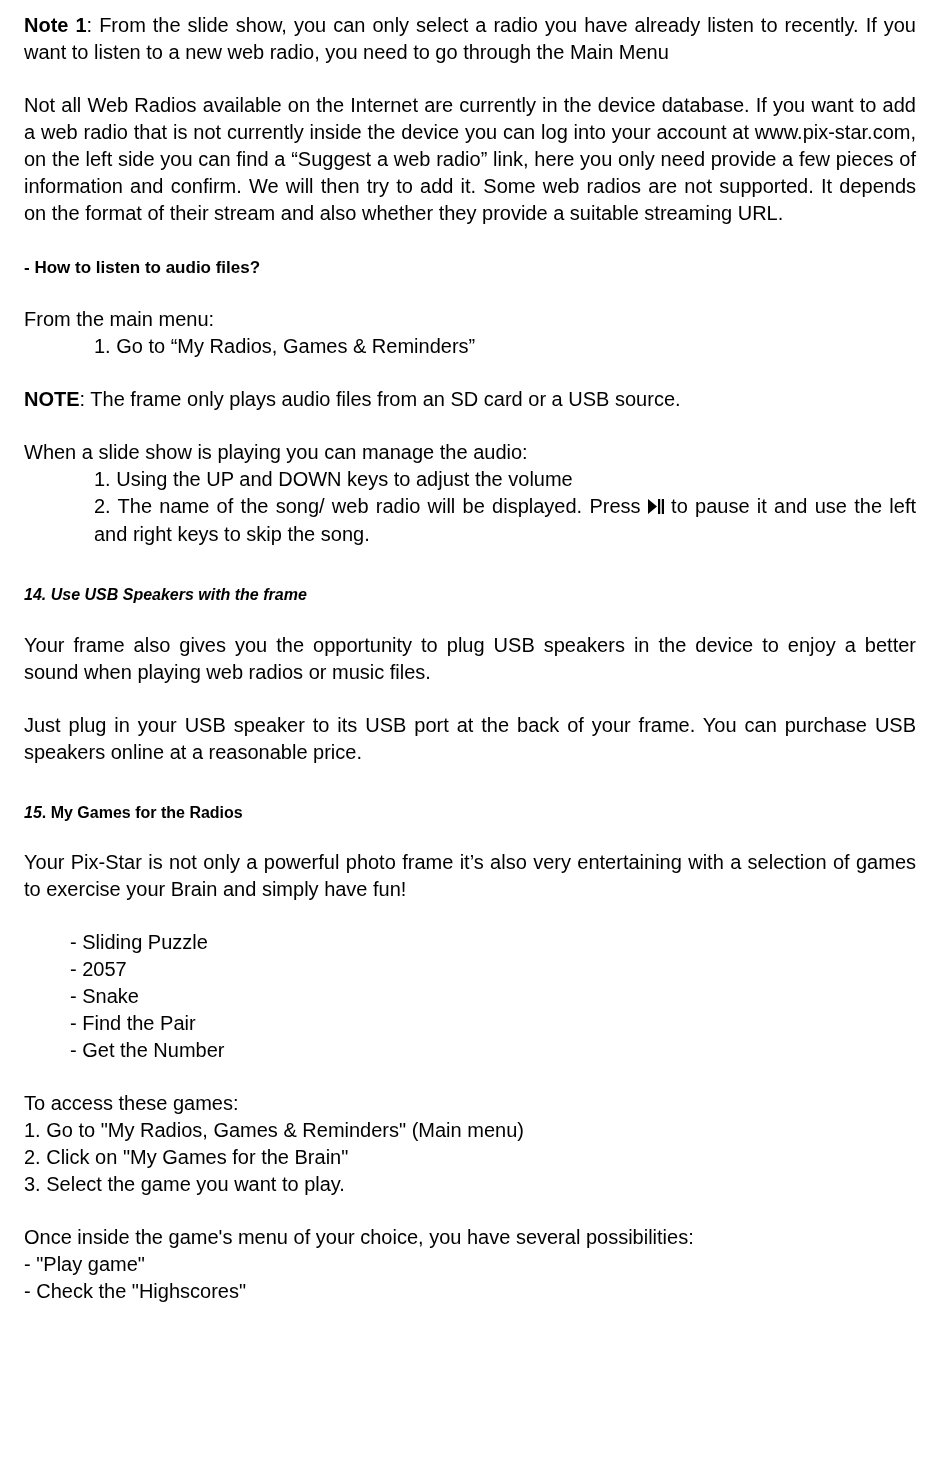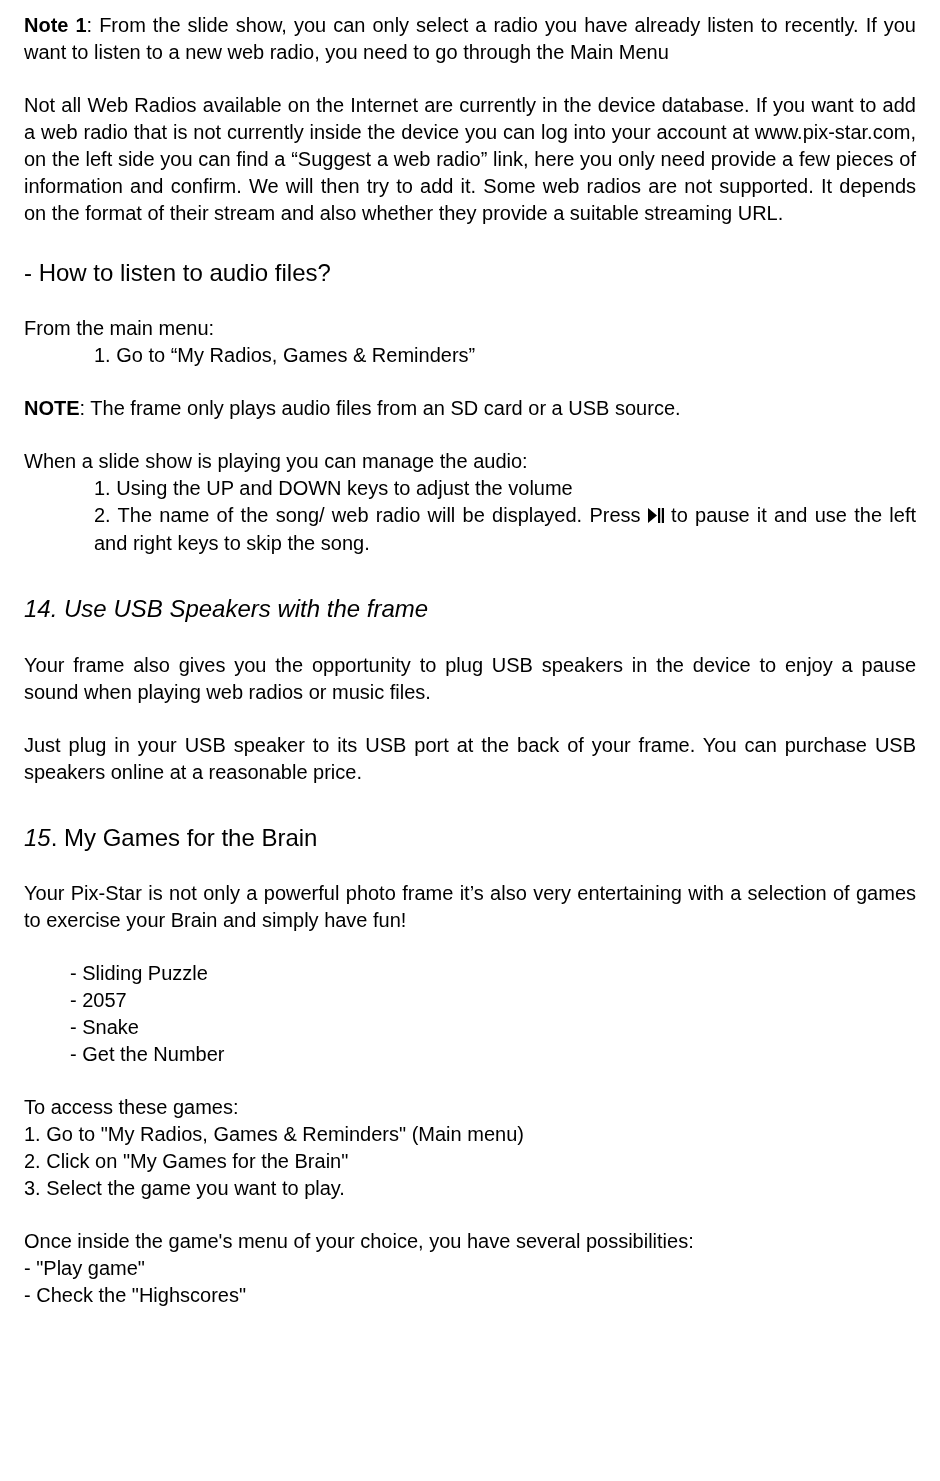--- a/index.html
+++ b/index.html
@@ -20,28 +20,28 @@
     text-align: justify;
   }
   .indent-list {
     margin-left: 70px;
     margin-bottom: 26px;
   }
   .indent-list .item {
     text-align: justify;
   }
   h2.sec {
-    font-size: 24px;
-    font-weight: normal;
+    font-size: 17px;
+    font-weight: bold;
     margin: 30px 0 26px 0;
     font-style: normal;
   }
   h2.sec-ital {
-    font-size: 24px;
-    font-weight: normal;
+    font-size: 16px;
+    font-weight: bold;
     font-style: italic;
     margin: 36px 0 26px 0;
   }
   h2.sec-ital .up {
     font-style: normal;
   }
   .bold { font-weight: bold; }
   .play-pause-icon {
     display: inline-block;
     vertical-align: -1px;
@@ -79,33 +79,34 @@
     <span>2. The name of the song/ web radio will be displayed. Press </span><span class="play-pause-icon"><svg width="16" height="15" viewBox="0 0 16 15">
           <polygon points="0,0 9,7.5 0,15" fill="#000"></polygon>
           <rect x="10" y="0" width="2.2" height="15" fill="#000"></rect>
           <rect x="13.8" y="0" width="2.2" height="15" fill="#000"></rect>
         </svg></span><span> to pause it and use the left and right keys to skip the song.</span>
   </div>
 </div>
 
 <h2 class="sec-ital">14. Use USB Speakers with the frame</h2>
 
-<p class="para">Your frame also gives you the opportunity to plug USB speakers in the device to enjoy a pause sound when playing web radios or music files.</p>
+<p class="para">Your frame also gives you the opportunity to plug USB speakers in the device to enjoy a better sound when playing web radios or music files.</p>
 <p class="para">Just plug in your USB speaker to its USB port at the back of your frame. You can purchase USB speakers online at a reasonable price.</p>
 
 <h2 class="sec-ital">
-  <span>15</span><span class="up">. My Games for the Brain</span>
+  <span>15</span><span class="up">. My Games for the Radios</span>
 </h2>
 
 <p class="para">Your Pix-Star is not only a powerful photo frame it’s also very entertaining with a selection of games to exercise your Brain and simply have fun!</p>
 
 <div class="game-list">
   <div class="item">- Sliding Puzzle</div>
   <div class="item">- 2057</div>
   <div class="item">- Snake</div>
+  <div class="item">- Find the Pair</div>
   <div class="item">- Get the Number</div>
 </div>
 
 <div class="plain-list">
   <div class="item">To access these games:</div>
   <div class="item">1. Go to "My Radios, Games &amp; Reminders" (Main menu)</div>
   <div class="item">2. Click on "My Games for the Brain"</div>
   <div class="item">3. Select the game you want to play.</div>
 </div>
 

